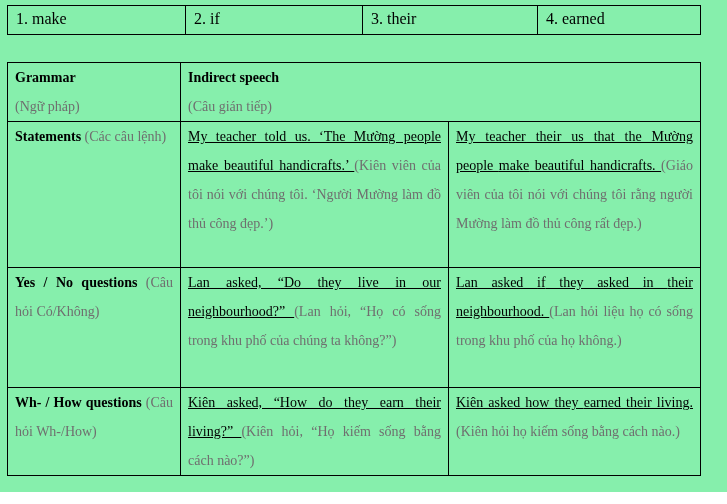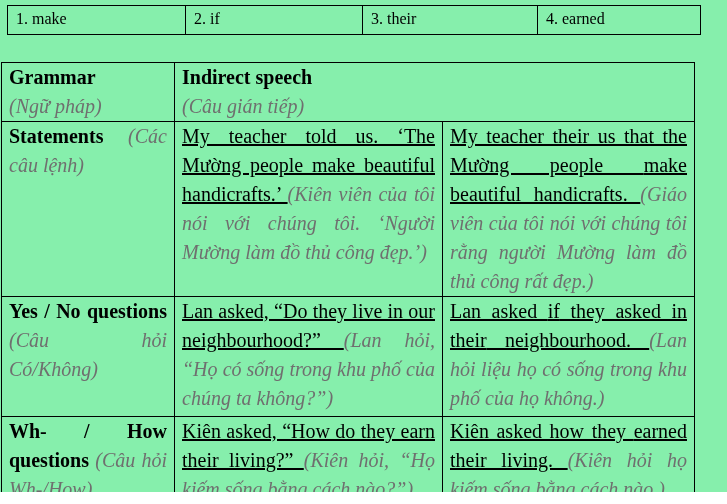--- a/index.html
+++ b/index.html
@@ -34,39 +34,38 @@
   }
   .vocab td {
     height: 26px;
     font-size: 16px;
     line-height: 23px;
     padding: 1px 8px;
   }
   
   .grammar {
     position: absolute;
-    left: 1px;
+    left: 7px;
     top: 62px;
     width: 693px;
-    font-size: 20px;
+    font-size: 14px;
   }
   .grammar td {
     padding: 0 7px;
     line-height: 29px;
     text-align: justify;
   }
   tr.r-head1 { height: 58px; }
   tr.r-head2 { height: 27px; }
   tr.r-statements { height: 146px; }
   tr.r-yesno { height: 120px; }
   tr.r-wh { height: 87px; }
   .r-head2 td { line-height: 25px; text-align: left; }
   .b, .seg-bold { font-weight: bold; }
   .viet, .seg-viet {
-    font-style: italic;
     color: #6f6f6f;
   }
   .seg-key {
     font-weight: normal;
     text-decoration: underline;
   }
   .seg-plain { color: #000000; text-decoration: underline; }
 </style>
 </head>
 <body>

